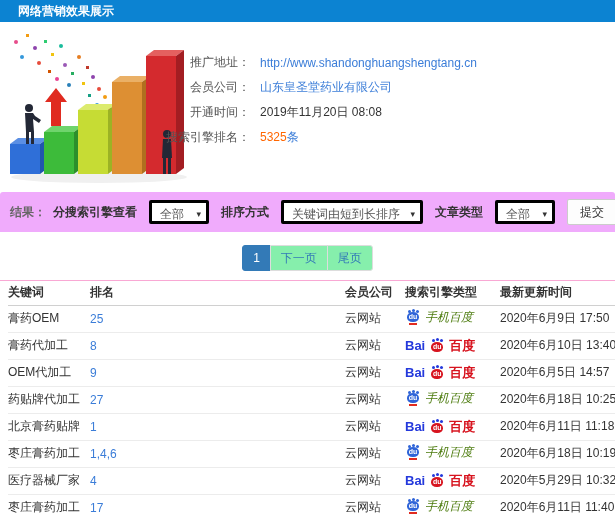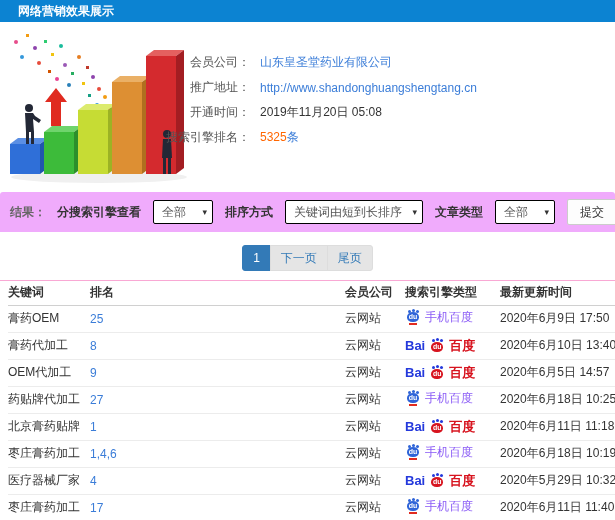--- a/index.html
+++ b/index.html
@@ -19,48 +19,48 @@
   .info-value { margin-left:10px; }
   .link { color:#3b7dd8; text-decoration:none; cursor:pointer; }
   .orange { color:#ff6600; }
 
   
   .filter-bar { margin-top:4px; height:40px; background:#f0abfc; display:flex;
     align-items:center; padding-left:10px; border-radius:3px 3px 0 0; }
   .result-label { color:#666; font-weight:bold; }
   .filter-group { margin-left:auto; display:flex; align-items:center; gap:12px; }
   .filter-label { font-weight:bold; color:#333; white-space:nowrap; }
-  .sel { position:relative; height:24px; line-height:22px; border:1px solid #000000;
+  .sel { position:relative; height:24px; line-height:22px; border:3px solid #000000;
     border-radius:2px; background:#fff; color:#555; padding:0 20px 0 8px;
     white-space:nowrap; cursor:pointer; }
   .sel::after { content:"▾"; position:absolute; right:5px; top:0; font-size:9px; color:#333; }
   .sel.narrow { min-width:60px; }
   .submit-btn { height:26px; padding:0 12px; background:#fdfdfd; border:1px solid #ccc;
     border-radius:2px; color:#333; font-size:12px; cursor:pointer; margin-right:-2px; }
 
   
   .pagination { margin-top:13px; display:flex; justify-content:center; }
   .page-btn { height:26px; line-height:24px; padding:0 10px; border:1px solid #ddd;
-    background:#e5e5e5; color:#337ab7; cursor:pointer; margin-left:-1px; }
+    background:#86efac; color:#337ab7; cursor:pointer; margin-left:-1px; }
   .page-btn.first { border-radius:3px 0 0 3px; margin-left:0; }
   .page-btn.last { border-radius:0 3px 3px 0; }
   .page-btn.active { background:#337ab7; border-color:#337ab7; color:#fff; }
 
   
   .table-wrap { margin-top:9px; border-top:1px solid #f9a8d4; padding-left:8px; }
   table { width:100%; border-collapse:collapse; table-layout:fixed; }
   th { text-align:left; font-weight:bold; color:#333; height:24px;
     border-bottom:1px solid #d0d0d0; font-size:12px; }
   td { height:27px; border-bottom:1px solid #ececec; font-size:12px;
     white-space:nowrap; overflow:hidden; }
   .rank-link { color:#3b7dd8; cursor:pointer; }
 
   
   .engine { display:inline-flex; align-items:center; gap:4px; }
-  .mobile-label { color:#8b5cf6; }
+  .mobile-label { color:#4d7c0f;font-style:italic; }
   .paw { position:relative; display:inline-block; width:16px; height:16px; }
   .paw .toes { position:absolute; top:1px; left:3px; width:3px; height:3px;
     border-radius:50%; }
   .paw .pad { position:absolute; left:2px; bottom:2px; width:12px; height:10px;
     border-radius:50% 50% 46% 46%; color:#fff; font-size:7px; line-height:10px;
     text-align:center; font-weight:bold; font-style:normal; }
   
   .paw.baidu .toes { background:#2439dc;
     box-shadow:4px -1px 0 #2439dc, 8px 0 0 #2439dc; }
   .paw.baidu .pad { background:#d7141f; }
@@ -153,30 +153,30 @@
         <circle cx="163" cy="108" r="4"></circle>
         <path d="M159 113 L167 113 L168 132 L158 132 Z"></path>
         <rect x="159" y="132" width="3" height="16"></rect>
           <rect x="164" y="132" width="3" height="16"></rect>
       </g>
     </svg>
   </div>
 
   <div class="info-rows">
     <div class="info-row">
+      <span class="info-label">推广地址：</span>
+      <span class="info-value link">http://www.shandonghuangshengtang.cn</span>
+    </div>
+    <div class="info-row">
       <span class="info-label">会员公司：</span>
       <span class="info-value link">山东皇圣堂药业有限公司</span>
     </div>
     <div class="info-row">
-      <span class="info-label">推广地址：</span>
-      <span class="info-value link">http://www.shandonghuangshengtang.cn</span>
-    </div>
-    <div class="info-row">
       <span class="info-label">开通时间：</span>
-      <span class="info-value">2019年11月20日 05:08</span>
+      <span class="info-value">2019年11月20日 08:08</span>
     </div>
     <div class="info-row">
       <span class="info-label">搜索引擎排名：</span>
       <span class="info-value">
         <span class="orange">5325</span><span class="link">条</span>
       </span>
     </div>
   </div>
 </div>
 

